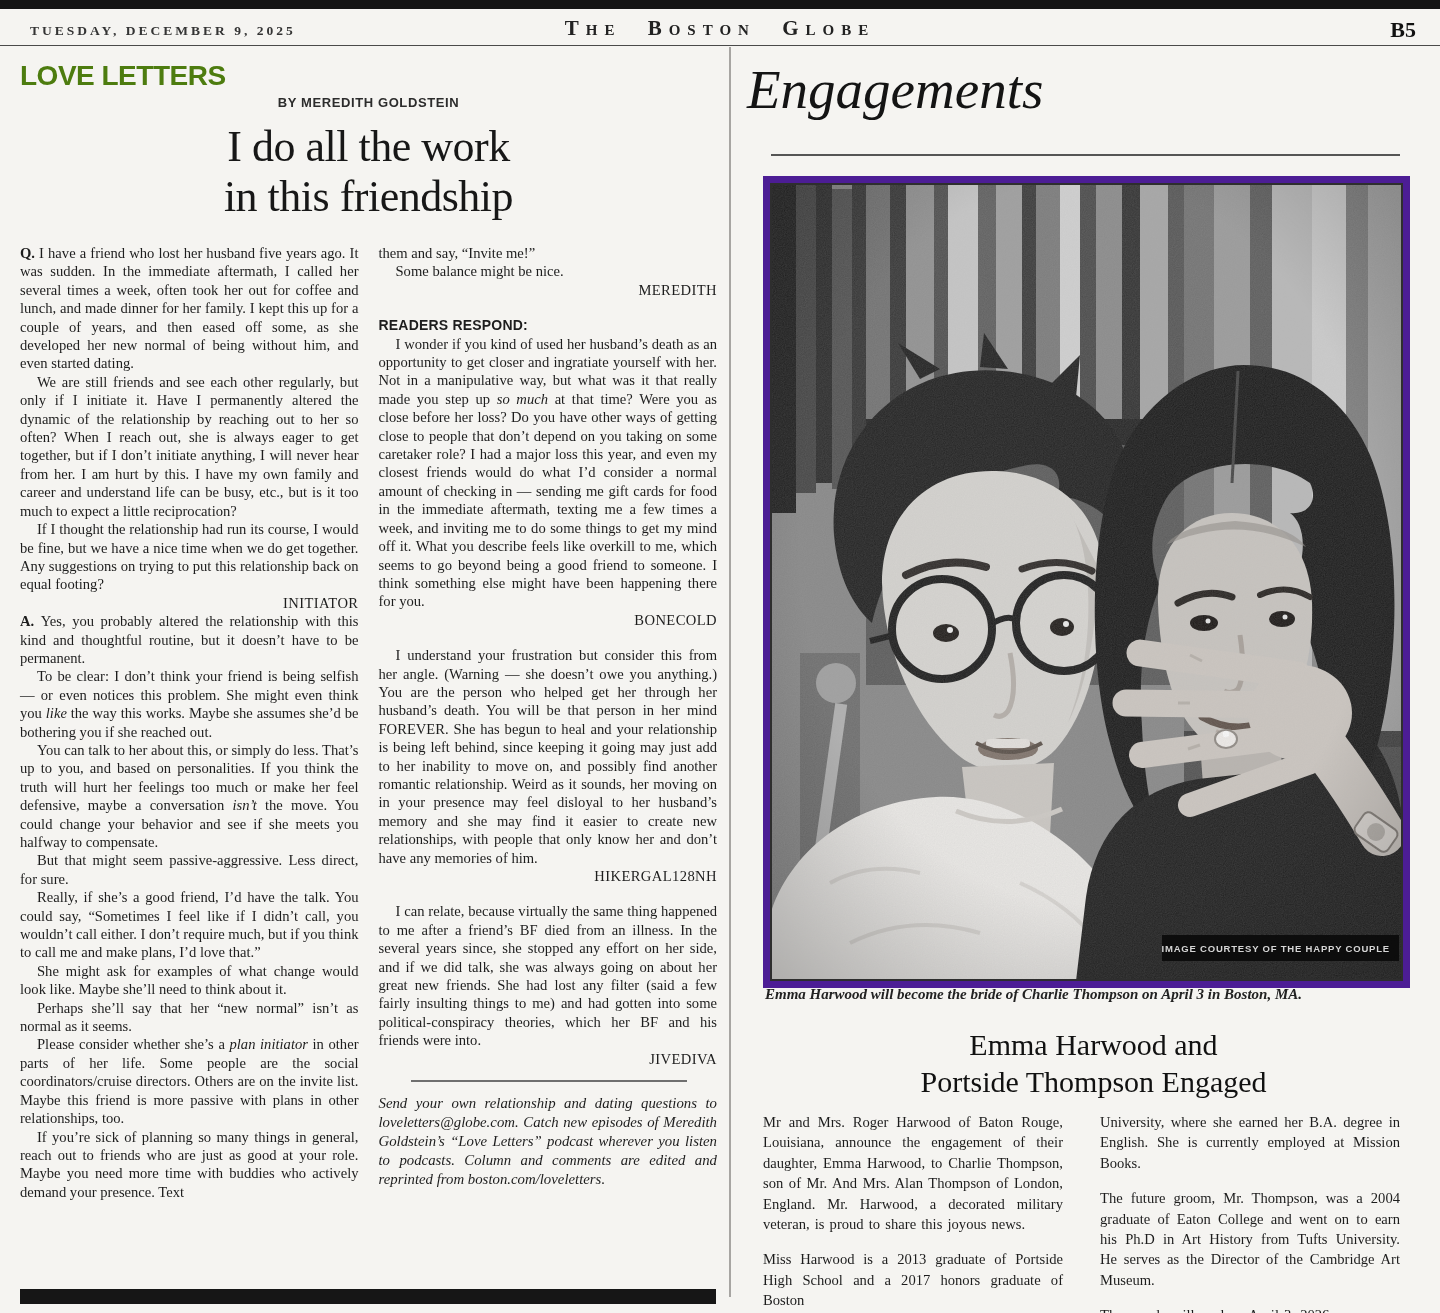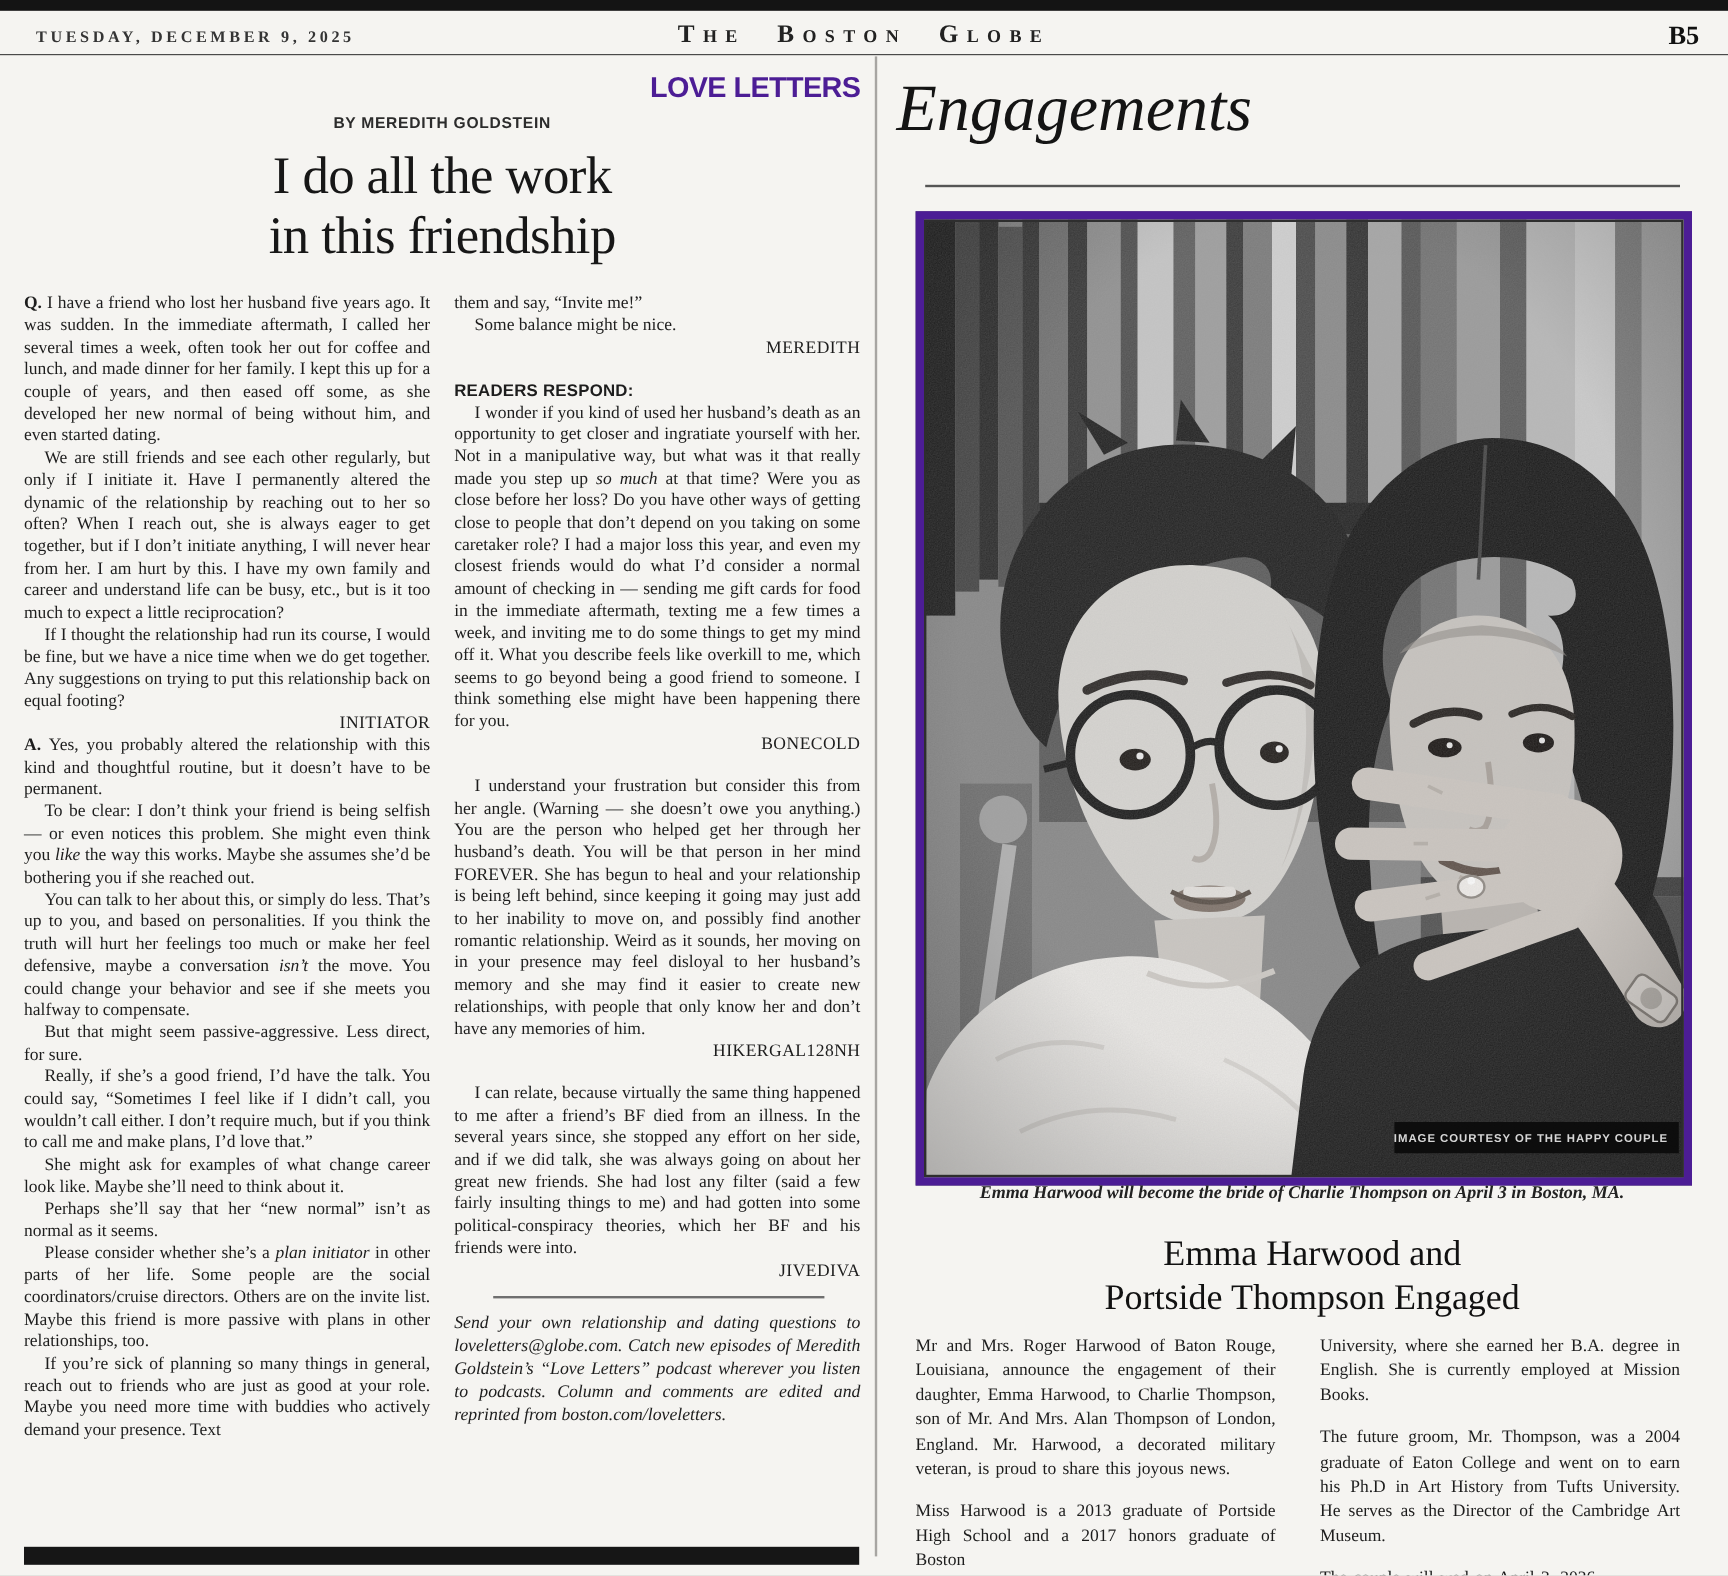--- a/index.html
+++ b/index.html
@@ -7,22 +7,22 @@
         font-family:"Liberation Serif","DejaVu Serif",serif;color:#1d1d1d;}
   
   .topbar{position:absolute;left:0;top:0;width:1440px;height:9px;background:#141414;}
   .header{position:absolute;left:0;top:9px;width:1440px;height:36px;border-bottom:1px solid #4a4a4a;}
   .date{position:absolute;left:30px;bottom:6px;font-size:13.5px;font-weight:700;letter-spacing:3px;color:#343434;margin-top:41px;}
   .masthead{position:absolute;left:0;right:0;bottom:4px;text-align:center;font-variant:small-caps;
             font-weight:700;font-size:21px;letter-spacing:7px;word-spacing:14px;color:#222;}
   .pagenum{position:absolute;right:24px;bottom:2px;font-size:22px;font-weight:700;color:#111;}
   
   #love-letters{position:absolute;left:20px;top:46px;width:697px;height:1260px;}
-  .kicker{position:absolute;top:14px;width:100%;text-align:right;font-family:"Liberation Sans",sans-serif;
-          font-weight:700;font-size:24px;letter-spacing:-0.5px;color:#4c1d95;}
+  .kicker{position:absolute;top:14px;width:100%;text-align:left;font-family:"Liberation Sans",sans-serif;
+          font-weight:700;font-size:28px;letter-spacing:-0.5px;color:#4d7c0f;}
   .byline{position:absolute;top:49px;width:100%;text-align:center;font-family:"Liberation Sans",sans-serif;
           font-weight:700;font-size:13px;letter-spacing:0.6px;color:#2c2c2c;}
   .ll-headline{position:absolute;top:76px;width:100%;text-align:center;font-size:44px;line-height:50px;
                letter-spacing:-0.5px;color:#171717;}
   .ll-cols{position:absolute;top:198px;width:100%;display:flex;justify-content:space-between;gap:20px;}
   .ll-col{width:340px;font-size:14.6px;line-height:18.4px;}
   .ll-col p{margin:0;text-align:justify;}
   .ll-col p.ind{text-indent:17px;}
   .ll-col p.sig{text-align:right;letter-spacing:0.4px;}
   .ll-col p.gap{margin-top:17px;}
@@ -34,21 +34,21 @@
   .divider{position:absolute;left:729px;top:47px;width:2px;height:1250px;background:#a7a5a2;}
   
   #engagements{position:absolute;left:747px;top:46px;width:693px;height:1267px;}
   .eng-title{position:absolute;top:12px;width:100%;font-style:italic;
              font-size:55px;color:#141414;}
   .eng-rule{position:absolute;top:108px;left:24px;width:629px;border:none;border-top:2px solid #555;margin:0;}
   .photo-wrap{position:absolute;left:16px;top:130px;width:633px;height:798px;border:7px solid #4c1d95;
               background:#7d7d7d;}
   .photo-wrap svg{display:block;}
   .caption{position:absolute;left:18px;top:940px;width:640px;font-weight:700;font-style:italic;
-           font-size:15px;color:#222;margin:0;text-align:center;}
+           font-size:15px;color:#222;margin:0;}
   .eng-headline{position:absolute;top:980px;width:100%;text-align:center;font-size:30px;line-height:37px;color:#111;}
   .eng-cols{position:absolute;left:16px;top:1066px;width:637px;display:flex;justify-content:space-between;}
   .eng-col{width:300px;font-size:14.6px;line-height:20.4px;}
   .eng-col p{margin:0 0 15px;text-align:justify;word-spacing:1.5px;}
   .eng-col p.last{text-align:left;}
 </style>
 </head>
 <body>
 
 <div id="page">
@@ -72,21 +72,21 @@
       <div class="ll-col">
           <p><strong>Q. </strong>I have a friend who lost her husband five years ago. It was sudden. In the immediate aftermath, I called her several times a week, often took her out for coffee and lunch, and made dinner for her family. I kept this up for a couple of years, and then eased off some, as she developed her new normal of being without him, and even started dating.</p>
           <p class="ind">We are still friends and see each other regularly, but only if I initiate it. Have I permanently altered the dynamic of the relationship by reaching out to her so often? When I reach out, she is always eager to get together, but if I don’t initiate anything, I will never hear from her. I am hurt by this. I have my own family and career and understand life can be busy, etc., but is it too much to expect a little reciprocation?</p>
           <p class="ind">If I thought the relationship had run its course, I would be fine, but we have a nice time when we do get together. Any suggestions on trying to put this relationship back on equal footing?</p>
           <p class="sig">INITIATOR</p>
           <p><strong>A. </strong>Yes, you probably altered the relationship with this kind and thoughtful routine, but it doesn’t have to be permanent.</p>
           <p class="ind">To be clear: I don’t think your friend is being selfish — or even notices this problem. She might even think you <em>like</em> the way this works. Maybe she assumes she’d be bothering you if she reached out.</p>
           <p class="ind">You can talk to her about this, or simply do less. That’s up to you, and based on personalities. If you think the truth will hurt her feelings too much or make her feel defensive, maybe a conversation <em>isn’t</em> the move. You could change your behavior and see if she meets you halfway to compensate.</p>
           <p class="ind">But that might seem passive-aggressive. Less direct, for sure.</p>
           <p class="ind">Really, if she’s a good friend, I’d have the talk. You could say, “Sometimes I feel like if I didn’t call, you wouldn’t call either. I don’t require much, but if you think to call me and make plans, I’d love that.”</p>
-          <p class="ind">She might ask for examples of what change career look like. Maybe she’ll need to think about it.</p>
+          <p class="ind">She might ask for examples of what change would look like. Maybe she’ll need to think about it.</p>
           <p class="ind">Perhaps she’ll say that her “new normal” isn’t as normal as it seems.</p>
           <p class="ind">Please consider whether she’s a <em>plan initiator</em> in other parts of her life. Some people are the social coordinators/cruise directors. Others are on the invite list. Maybe this friend is more passive with plans in other relationships, too.</p>
           <p class="ind">If you’re sick of planning so many things in general, reach out to friends who are just as good at your role. Maybe you need more time with buddies who actively demand your presence. Text</p>
         </div>
       <div class="ll-col">
         <div>
             <p>them and say, “Invite me!”</p>
             <p class="ind">Some balance might be nice.</p>
             <p class="sig">MEREDITH</p>
             <p class="respond gap">READERS RESPOND:</p>

